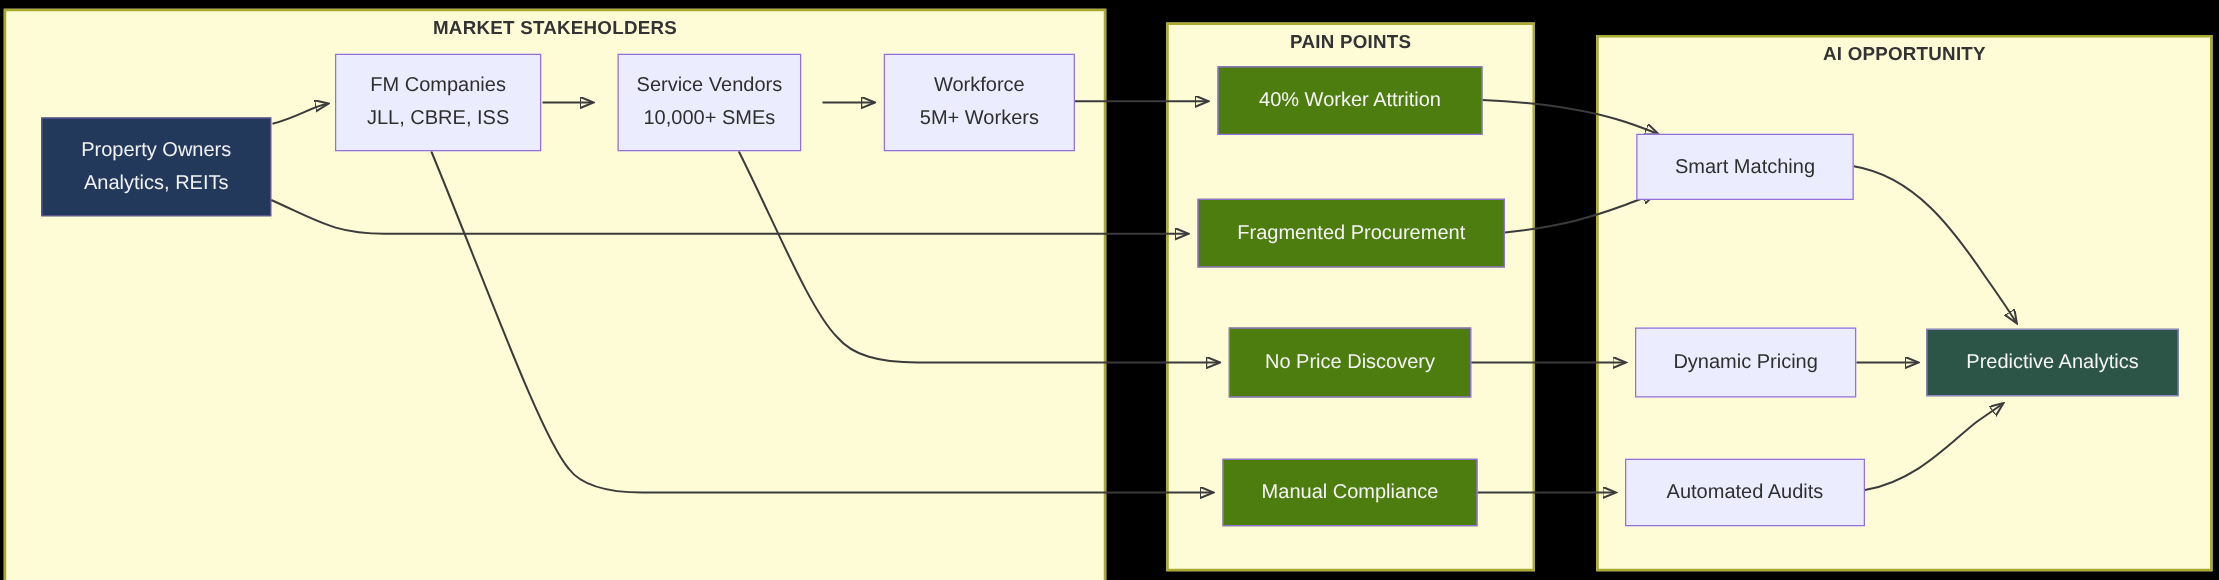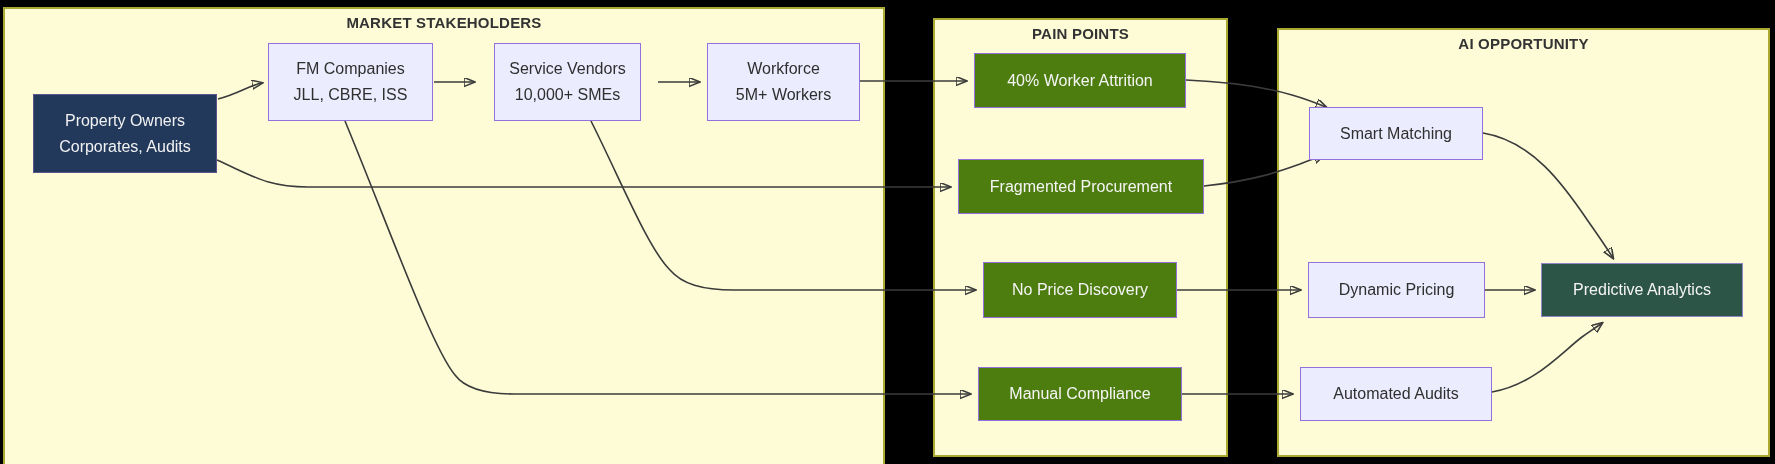--- a/index.html
+++ b/index.html
@@ -109,21 +109,21 @@
     <path d="M1204,186 C1252,181 1278,172 1300,164 C1310,160 1316,158 1324,155" marker-end="url(#arrow)"></path>
     <path d="M1177,290 L1300,290" marker-end="url(#arrow)"></path>
     <path d="M1182,394 L1292,394" marker-end="url(#arrow)"></path>
     <path d="M1483,133 C1532,141 1563,184 1588,221 C1600,238 1608,250 1613,258" marker-end="url(#arrow)"></path>
     <path d="M1485,290 L1534,290" marker-end="url(#arrow)"></path>
     <path d="M1492,392 C1534,385 1562,352 1582,337 C1592,330 1598,326 1602,323" marker-end="url(#arrow)"></path>
   </svg>
 
   <div class="node navy" style="left:33px; top:94px; width:184px; height:79px;">
     <span>Property Owners</span>
-    <span>Corporates, Audits</span>
+    <span>Analytics, REITs</span>
   </div>
 
   <div class="node lavender" style="left:268px; top:43px; width:165px; height:78px;">
     <span>FM Companies</span>
     <span>JLL, CBRE, ISS</span>
   </div>
 
   <div class="node lavender" style="left:462px; top:43px; width:147px; height:78px;margin-left:32px;">
     <span>Service Vendors</span>
     <span>10,000+ SMEs</span>

